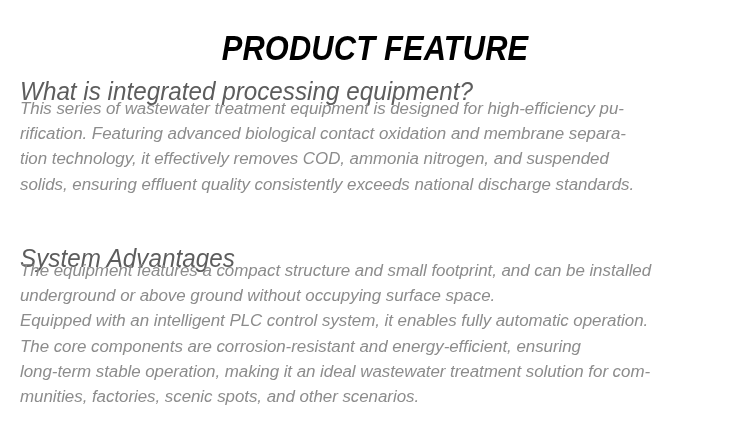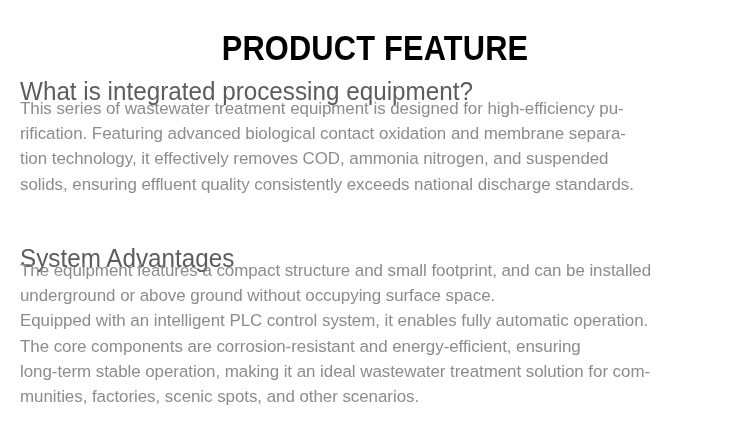--- a/index.html
+++ b/index.html
@@ -13,20 +13,21 @@
     font-family: "Liberation Sans", sans-serif;
     overflow: hidden;
   }
 
   .page {
     position: relative;
     width: 676px;
     height: 426px;
     background: #ffffff;
     box-sizing: border-box;
+    font-style: italic;
   }
 
   
   .doc-title {
     position: absolute;
     top: 2px;
     left: 0;
     width: 750px;
     text-align: center;
     font-family: "Liberation Sans", sans-serif;

